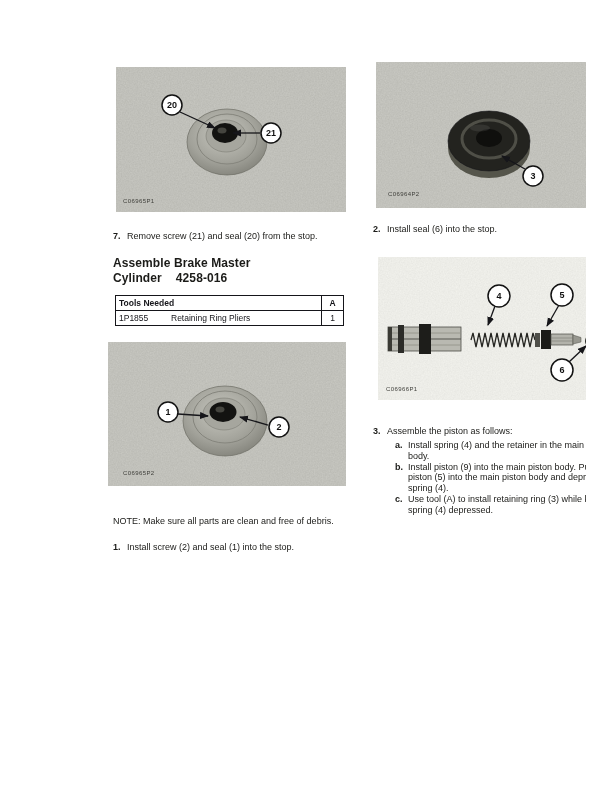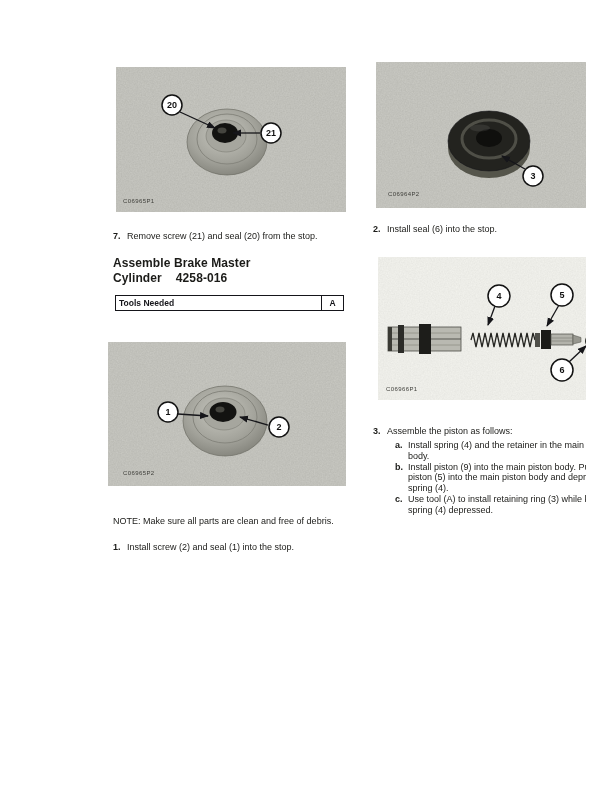--- a/index.html
+++ b/index.html
@@ -91,20 +91,25 @@
       <span>Cylinder</span><span class="hgap">4258-016</span>
     </div>
   </div>
 
   <table class="tools">
     <tbody>
         <tr>
       <td class="th" colspan="2">Tools Needed</td>
       <td class="qa th">A</td>
     </tr>
+    <tr>
+      <td class="toolno">1P1855</td>
+      <td class="toolname">Retaining Ring Pliers</td>
+      <td class="qa">1</td>
+    </tr>
   </tbody>
     </table>
 
   <svg class="fig" style="left:70px;top:342px" width="238" height="144" viewBox="0 0 238 144">
     <rect x="0" y="0" width="238" height="144" fill="#cacac4"></rect>
     <rect x="0" y="0" width="238" height="144" filter="url(#grain)" opacity="0.5"></rect>
     <g>
       <ellipse cx="117" cy="97" rx="36" ry="12" fill="#8a8a82" opacity="0.35"></ellipse>
       <ellipse cx="117" cy="79" rx="42" ry="35" fill="url(#metal)" stroke="#6b6b63" stroke-width="0.7"></ellipse>
       <ellipse cx="117" cy="75" rx="32" ry="26" fill="none" stroke="#85857d" stroke-width="1"></ellipse>

